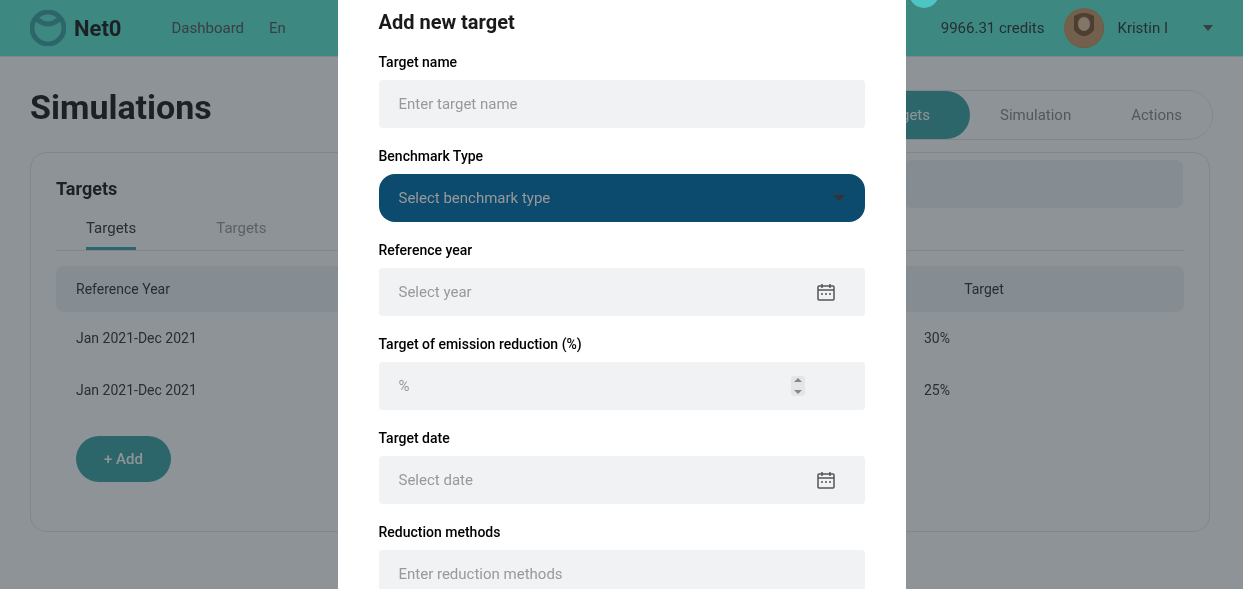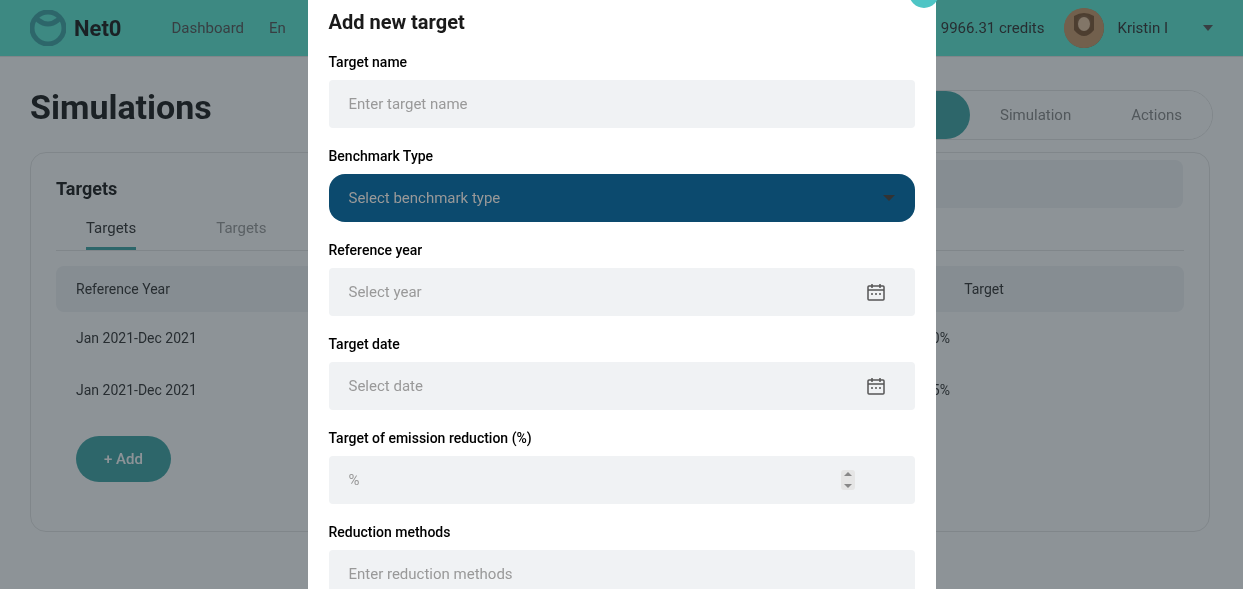--- a/index.html
+++ b/index.html
@@ -231,23 +231,23 @@
       left: 0;
       width: 100%;
       height: 100%;
       background: rgba(27, 40, 48, 0.5);
       display: flex;
       justify-content: center;
     }
     
     .modal {
       background: #fff;
-      width: 628px;
+      width: 568px;
       height: 100%;
-      padding: 0 21px;
+      padding: 0 41px;
       position: relative;
       overflow: hidden;
     }
     .modal-title {
       font-size: 20px;
       font-weight: 700;
       color: #1a1a1a;
       padding: 10px 0 20px 0;
     }
     .form-group {
@@ -449,44 +449,44 @@
           <line x1="5" y1="1" x2="5" y2="5" stroke="#555" stroke-width="1.5"></line>
           <line x1="13" y1="1" x2="13" y2="5" stroke="#555" stroke-width="1.5"></line>
           <circle cx="5" cy="11" r="1" fill="#555"></circle>
           <circle cx="9" cy="11" r="1" fill="#555"></circle>
           <circle cx="13" cy="11" r="1" fill="#555"></circle>
         </svg>
       </div>
     </div>
 
     <div class="form-group">
+      <label class="form-label">Target of emission reduction (%)</label>
+      <div class="percent-input">
+        <input type="text" class="form-input" placeholder="%" style="">
+        <div class="stepper">
+          <div class="stepper-up"></div>
+          <div class="stepper-down"></div>
+        </div>
+      </div>
+    </div>
+
+    <div class="form-group">
       <label class="form-label">Target date</label>
       <div class="date-input">
         <input type="text" class="form-input" placeholder="Select date" style="">
         <svg class="calendar-icon" viewBox="0 0 18 18">
           <rect x="1" y="3" width="16" height="14" rx="1" fill="none" stroke="#555" stroke-width="1.5"></rect>
           <line x1="1" y1="7" x2="17" y2="7" stroke="#555" stroke-width="1.5"></line>
           <line x1="5" y1="1" x2="5" y2="5" stroke="#555" stroke-width="1.5"></line>
           <line x1="13" y1="1" x2="13" y2="5" stroke="#555" stroke-width="1.5"></line>
           <circle cx="5" cy="11" r="1" fill="#555"></circle>
           <circle cx="9" cy="11" r="1" fill="#555"></circle>
           <circle cx="13" cy="11" r="1" fill="#555"></circle>
         </svg>
       </div>
     </div>
 
     <div class="form-group">
-      <label class="form-label">Target of emission reduction (%)</label>
-      <div class="percent-input">
-        <input type="text" class="form-input" placeholder="%" style="">
-        <div class="stepper">
-          <div class="stepper-up"></div>
-          <div class="stepper-down"></div>
-        </div>
-      </div>
-    </div>
-
-    <div class="form-group">
       <label class="form-label">Reduction methods</label>
       <input type="text" class="form-input" placeholder="Enter reduction methods" style="">
     </div>
   </div>
 </div>
 
 </body></html>

